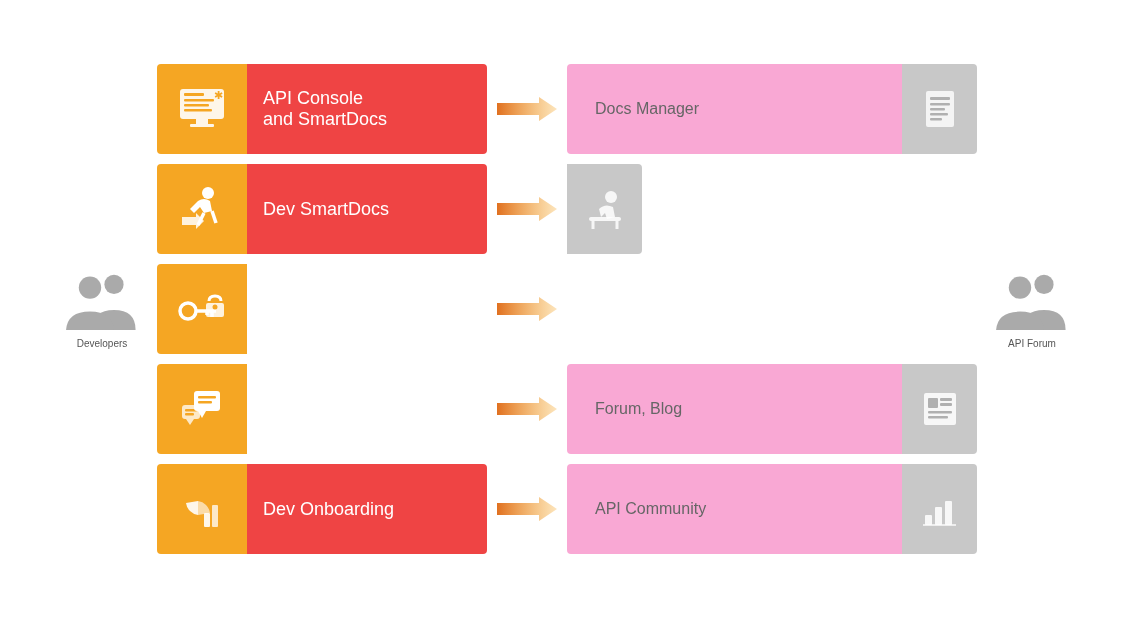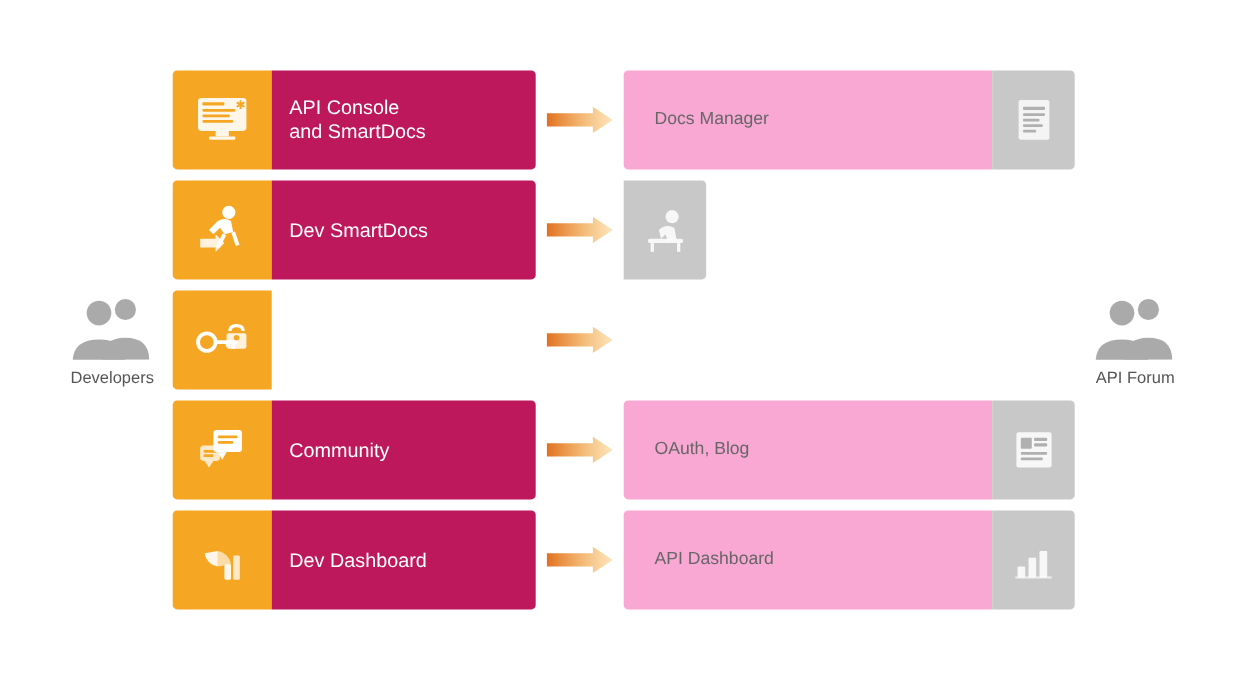--- a/index.html
+++ b/index.html
@@ -33,21 +33,21 @@
       width: 110px;
       flex-shrink: 0;
     }
 
     .side-figure .people-icon {
       width: 80px;
       height: 60px;
     }
 
     .side-figure .label {
-      font-size: 15px;
+      font-size: 10px;
       color: #555;
       text-align: center;
     }
 
     
     .rows-container {
       display: flex;
       flex-direction: column;
       gap: 10px;
       flex: 1;
@@ -78,21 +78,21 @@
       flex-shrink: 0;
     }
 
     .icon-cell svg {
       width: 52px;
       height: 52px;
       fill: white;
     }
 
     .label-cell {
-      background: #be185d;
+      background: #ef4444;
       flex: 1;
       display: flex;
       align-items: center;
       padding-left: 16px;
       border-radius: 0 4px 4px 0;
     }
 
     .label-cell span {
       font-size: 18px;
       color: white;
@@ -302,38 +302,35 @@
             <polygon points="10,36 14,42 18,36" fill="white" opacity="0.75"></polygon>
             <rect x="9" y="26" width="12" height="2.5" rx="1" fill="#f5a623"></rect>
             <rect x="9" y="30" width="9" height="2.5" rx="1" fill="#f5a623"></rect>
 
             <rect x="18" y="8" width="26" height="20" rx="3" fill="white"></rect>
             <polygon points="22,28 26,35 30,28" fill="white"></polygon>
             <rect x="22" y="13" width="18" height="2.5" rx="1" fill="#f5a623"></rect>
             <rect x="22" y="18" width="14" height="2.5" rx="1" fill="#f5a623"></rect>
           </svg>
         </div>
-        <div class="label-cell">
-          <span>Community</span>
-        </div>
       </div>
       <div class="arrow-cell">
         <svg class="arrow-left" viewBox="0 0 60 28">
           <defs>
             <linearGradient id="arrowGrad4" x1="100%" y1="0%" x2="0%" y2="0%">
               <stop offset="0%" style="stop-color:#f5a623;stop-opacity:0.3"></stop>
               <stop offset="100%" style="stop-color:#e07020;stop-opacity:1"></stop>
             </linearGradient>
           </defs>
           <polygon points="0,8 42,8 42,2 60,14 42,26 42,20 0,20" fill="url(#arrowGrad4)"></polygon>
         </svg>
       </div>
       <div class="right-block">
         <div class="right-label-cell">
-          <span>OAuth, Blog</span>
+          <span>Forum, Blog</span>
         </div>
         <div class="right-icon-cell">
           <svg viewBox="0 0 44 44">
 
             <rect x="6" y="6" width="32" height="32" rx="2" fill="white" opacity="0.85"></rect>
             <rect x="10" y="11" width="10" height="10" rx="1" fill="#b0b0b0"></rect>
             <rect x="22" y="11" width="12" height="3" rx="1" fill="#b0b0b0"></rect>
             <rect x="22" y="16" width="12" height="3" rx="1" fill="#b0b0b0"></rect>
             <rect x="10" y="24" width="24" height="2.5" rx="1" fill="#b0b0b0"></rect>
             <rect x="10" y="29" width="20" height="2.5" rx="1" fill="#b0b0b0"></rect>
@@ -349,37 +346,37 @@
           <svg viewBox="0 0 52 52">
 
             <path d="M14 14 L14 28 A14 14 0 0 1 2 16 Z" fill="white" opacity="0.9" transform="translate(8,4)"></path>
             <path d="M14 14 A14 14 0 0 1 26 26 L14 28 Z" fill="white" opacity="0.6" transform="translate(8,4)"></path>
 
             <rect x="28" y="30" width="6" height="14" rx="1" fill="white" opacity="0.9"></rect>
             <rect x="36" y="22" width="6" height="22" rx="1" fill="white" opacity="0.75"></rect>
           </svg>
         </div>
         <div class="label-cell">
-          <span>Dev Dashboard</span>
+          <span>Dev Onboarding</span>
         </div>
       </div>
       <div class="arrow-cell">
         <svg class="arrow-left" viewBox="0 0 60 28">
           <defs>
             <linearGradient id="arrowGrad5" x1="100%" y1="0%" x2="0%" y2="0%">
               <stop offset="0%" style="stop-color:#f5a623;stop-opacity:0.3"></stop>
               <stop offset="100%" style="stop-color:#e07020;stop-opacity:1"></stop>
             </linearGradient>
           </defs>
           <polygon points="0,8 42,8 42,2 60,14 42,26 42,20 0,20" fill="url(#arrowGrad5)"></polygon>
         </svg>
       </div>
       <div class="right-block">
         <div class="right-label-cell">
-          <span>API Dashboard</span>
+          <span>API Community</span>
         </div>
         <div class="right-icon-cell">
           <svg viewBox="0 0 44 44">
 
             <rect x="7" y="28" width="7" height="10" rx="1" fill="white" opacity="0.85"></rect>
             <rect x="17" y="20" width="7" height="18" rx="1" fill="white" opacity="0.85"></rect>
             <rect x="27" y="14" width="7" height="24" rx="1" fill="white" opacity="0.85"></rect>
             <line x1="5" y1="38" x2="38" y2="38" stroke="white" stroke-width="2" opacity="0.7"></line>
           </svg>
         </div>

